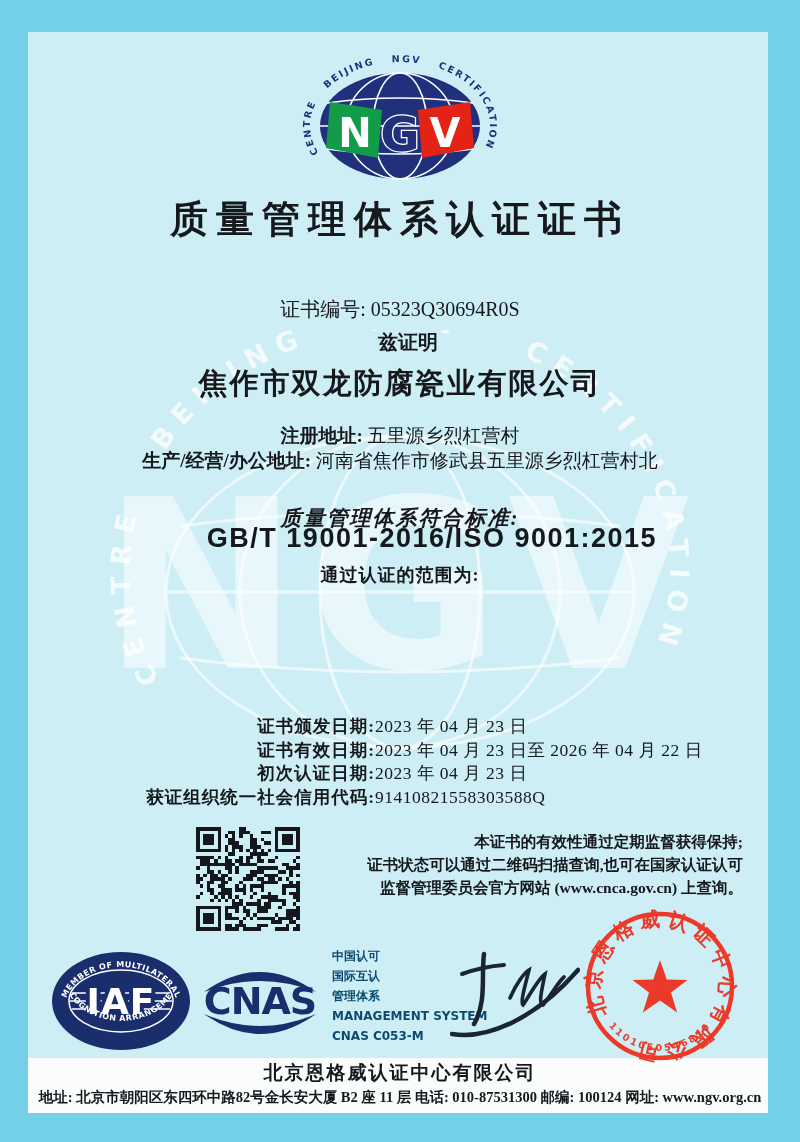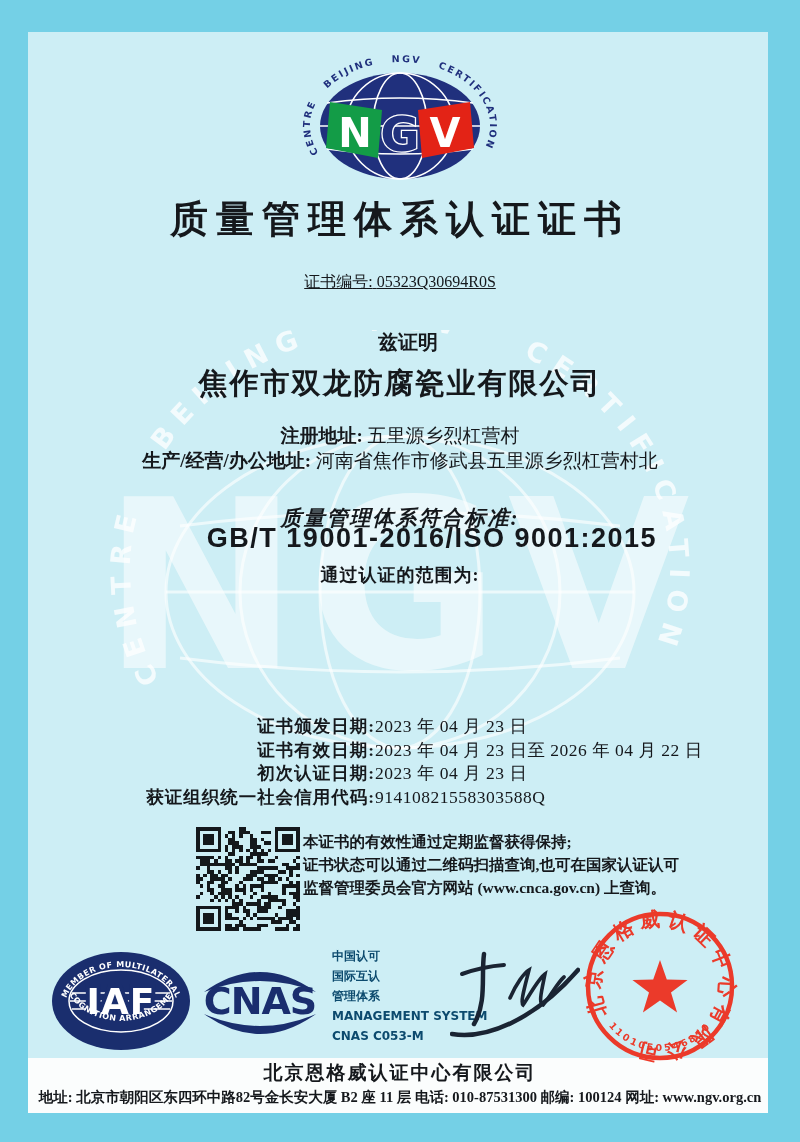--- a/index.html
+++ b/index.html
@@ -7,39 +7,39 @@
        font-family:"Liberation Serif","DejaVu Serif",serif;color:#15181c;}
   .cert{position:relative;width:800px;height:1142px;background:#74d0e6;}
   .inner-page{position:absolute;left:28px;top:32px;width:740px;height:1026px;background:#cdeef5;}
   .footer-band{position:absolute;left:28px;top:1058px;width:740px;height:55px;background:#fbfdfd;}
   .abs{position:absolute;left:0;width:800px;text-align:center;z-index:2;}
   svg{display:block;}
   .wm{position:absolute;left:88px;top:330px;z-index:1;}
   
   .ngv-logo{position:absolute;left:297px;top:52px;z-index:2;}
   .title{top:194px;font-size:38px;font-weight:bold;letter-spacing:8px;}
-  .certno{top:272px;font-size:16px;text-decoration:underline;}
+  .certno{top:296px;font-size:20px;}
   .certify{top:329px;font-size:20px;font-weight:bold;padding-left:8px;}
   .company{top:364px;font-size:29px;font-weight:bold;letter-spacing:2px;}
   .addr1{top:423px;font-size:19px;}
   .addr2{top:448px;font-size:19px;}
   .addr1 .lbl,.addr2 .lbl{font-weight:bold;text-align:center;}
   .std-head{top:504px;font-size:21px;font-weight:bold;letter-spacing:2px;font-style:italic;}
   .std-val{top:523px;font-size:27px;font-weight:bold;letter-spacing:1.5px;
            font-family:Liberation Sans, sans-serif;margin-left:32px;}
   .scope-head{top:563px;font-size:18px;font-weight:bold;letter-spacing:1px;}
   .scope-val{top:614px;font-size:22px;font-weight:bold;letter-spacing:3px;}
   
   .dates{position:absolute;left:0;top:714px;width:795px;z-index:2;}
   .drow{display:flex;align-items:baseline;height:23.5px;font-size:17.5px;}
   .dlbl{flex:0 0 375px;text-align:right;font-weight:bold;letter-spacing:1px;}
   .dval{letter-spacing:0.5px;}
   
   .qr{position:absolute;left:196px;top:827px;z-index:2;}
-  .qr-note{position:absolute;left:303px;top:830px;width:440px;text-align:left;
+  .qr-note{position:absolute;left:303px;top:830px;width:440px;text-align:right;
            font-size:15.5px;font-weight:bold;line-height:23px;z-index:2;}
   
   .iaf{position:absolute;left:50px;top:950px;z-index:2;}
   .cnas{position:absolute;left:196px;top:946px;z-index:2;}
   .accred{position:absolute;left:332px;top:946px;text-align:left;z-index:2;
           font-family:"DejaVu Sans","Liberation Sans",sans-serif;}
   .accred div{font-size:12px;font-weight:bold;line-height:20px;color:#0c4a6e;}
   .sig{position:absolute;left:450px;top:948px;z-index:3;}
   .stamp{position:absolute;left:582px;top:908px;z-index:3;opacity:0.93;}
   

